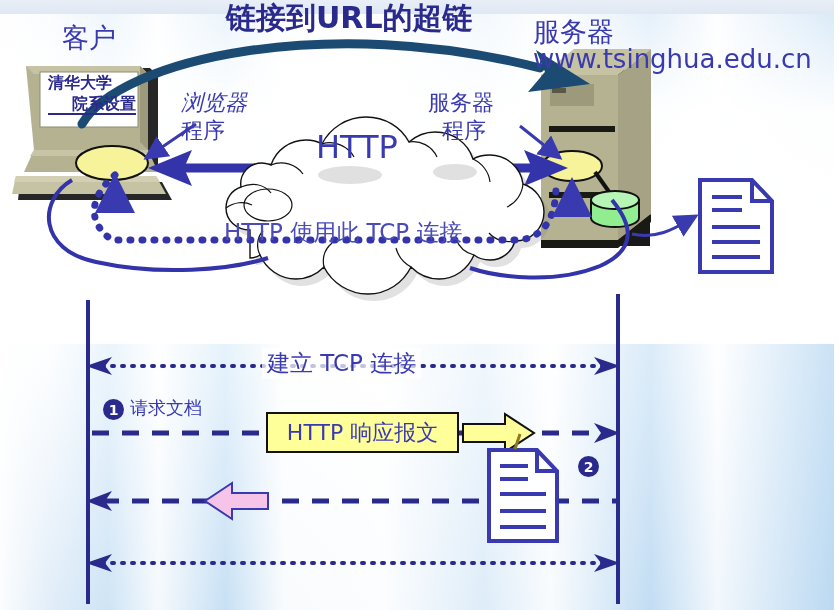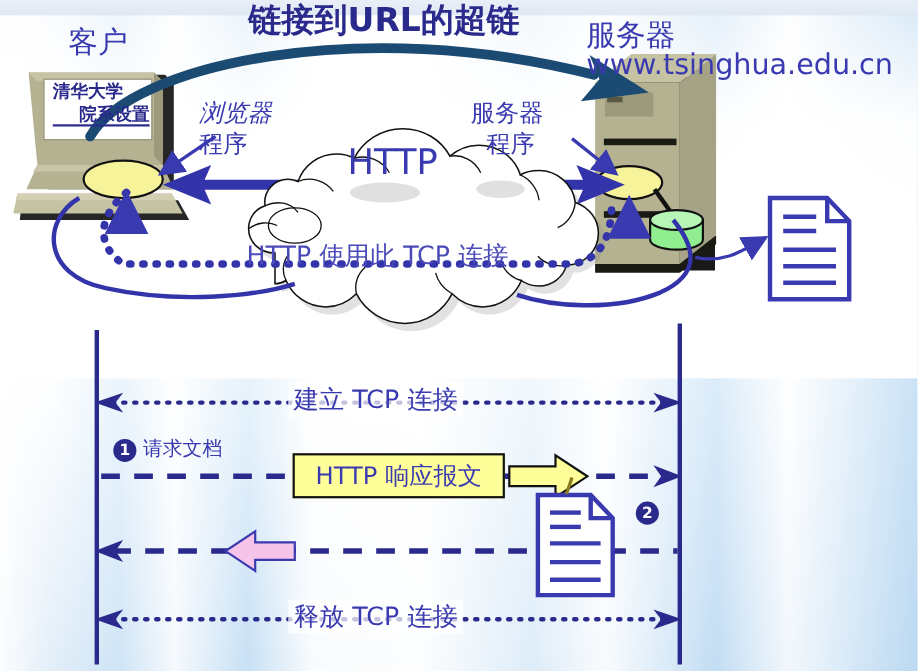--- a/index.html
+++ b/index.html
@@ -289,21 +289,20 @@
   <div class="txt lbl-brow2">程序</div>
 
   <div class="txt lbl-srvp1">服务器</div>
   <div class="txt lbl-srvp2">程序</div>
 
   <div class="txt lbl-http">HTTP</div>
 
   <div class="txt lbl-tcpuse">HTTP 使用此 TCP 连接</div>
 
   <div class="txt lbl-estab">建立 TCP 连接</div>
-  <div class="txt lbl-rel">释放 TCP 连接</div>
 
   <div class="num num1">1</div>
   <div class="txt lbl-req">请求文档</div>
 
   <div class="num num2">2</div>
 
   <div class="screen-txt" style="left:48px;top:74px;">清华大学</div>
   <div class="screen-txt" style="left:48px;top:95px;border-bottom:2px solid #2a2a8c;padding-bottom:1px;padding-left:24px;">院系设置</div>
 
   <div class="msgbox reqbox">HTTP 响应报文</div>

